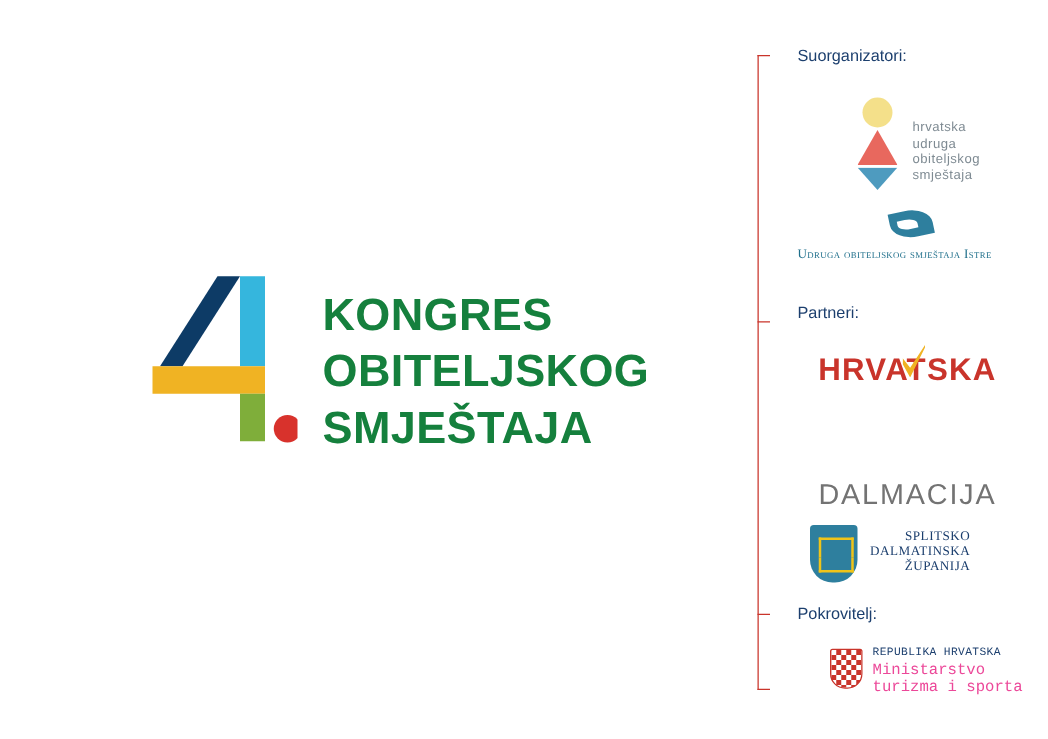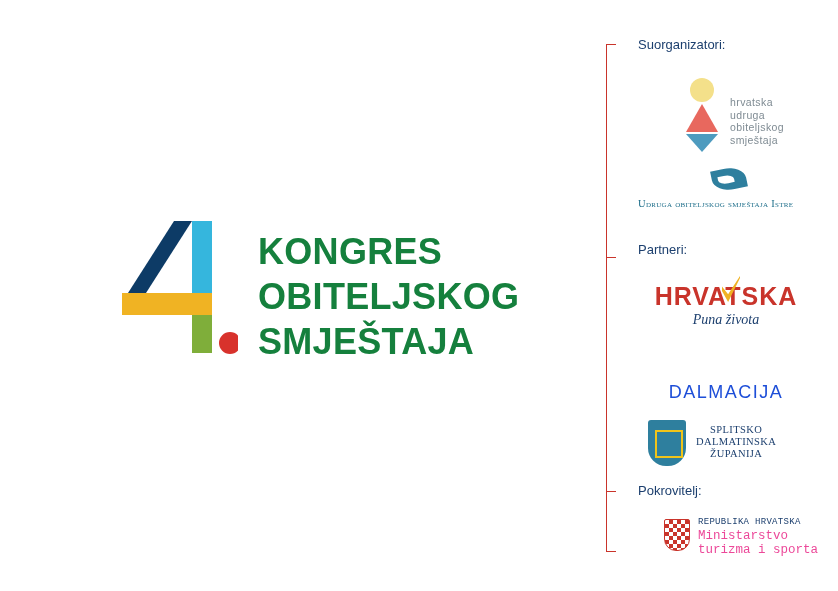--- a/index.html
+++ b/index.html
@@ -245,22 +245,22 @@
     color: #1f6f8b;
     font-size: 9.5px;
     letter-spacing: 2px;
   }
   .dalm .big {
     position: absolute;
     left: 0;
     top: 12px;
     width: 200px;
     text-align: center;
-    color: #1d4ed8;
-    font-size: 18px;
+    color: #737373;
+    font-size: 23px;
     letter-spacing: 1.5px;
   }
 
   
   .sdz {
     position: relative;
     width: 200px;
     height: 60px;
     margin: 0 auto;
   }
@@ -290,21 +290,21 @@
     top: 26px;
     width: 24px;
     height: 10px;
     border: 2px solid #f0c419;
     border-top: none;
   }
   .sdz .txt {
     position: absolute;
     left: 70px;
     top: 8px;
-    text-align: center;
+    text-align: right;
     color: #1c3f6e;
     font-family: "Liberation Serif", serif;
     font-size: 10.5px;
     line-height: 12px;
     letter-spacing: 0.4px;
   }
 
   
   .min {
     position: relative;
@@ -399,21 +399,20 @@
       <div class="txt">Udruga obiteljskog smještaja Istre</div>
     </div>
   </div>
 
   <div class="rail-heading" style="top:212px;">Partneri:</div>
 
   <div class="grp" style="top:252px;">
     <div class="htz">
       <div class="word">HRVATSKA</div>
       <div class="chk"></div>
-      <div class="sub">Puna života</div>
     </div>
   </div>
 
   <div class="grp" style="top:340px;">
     <div class="dalm">
       <div class="big">DALMACIJA</div>
     </div>
   </div>
 
   <div class="grp" style="top:386px;">

